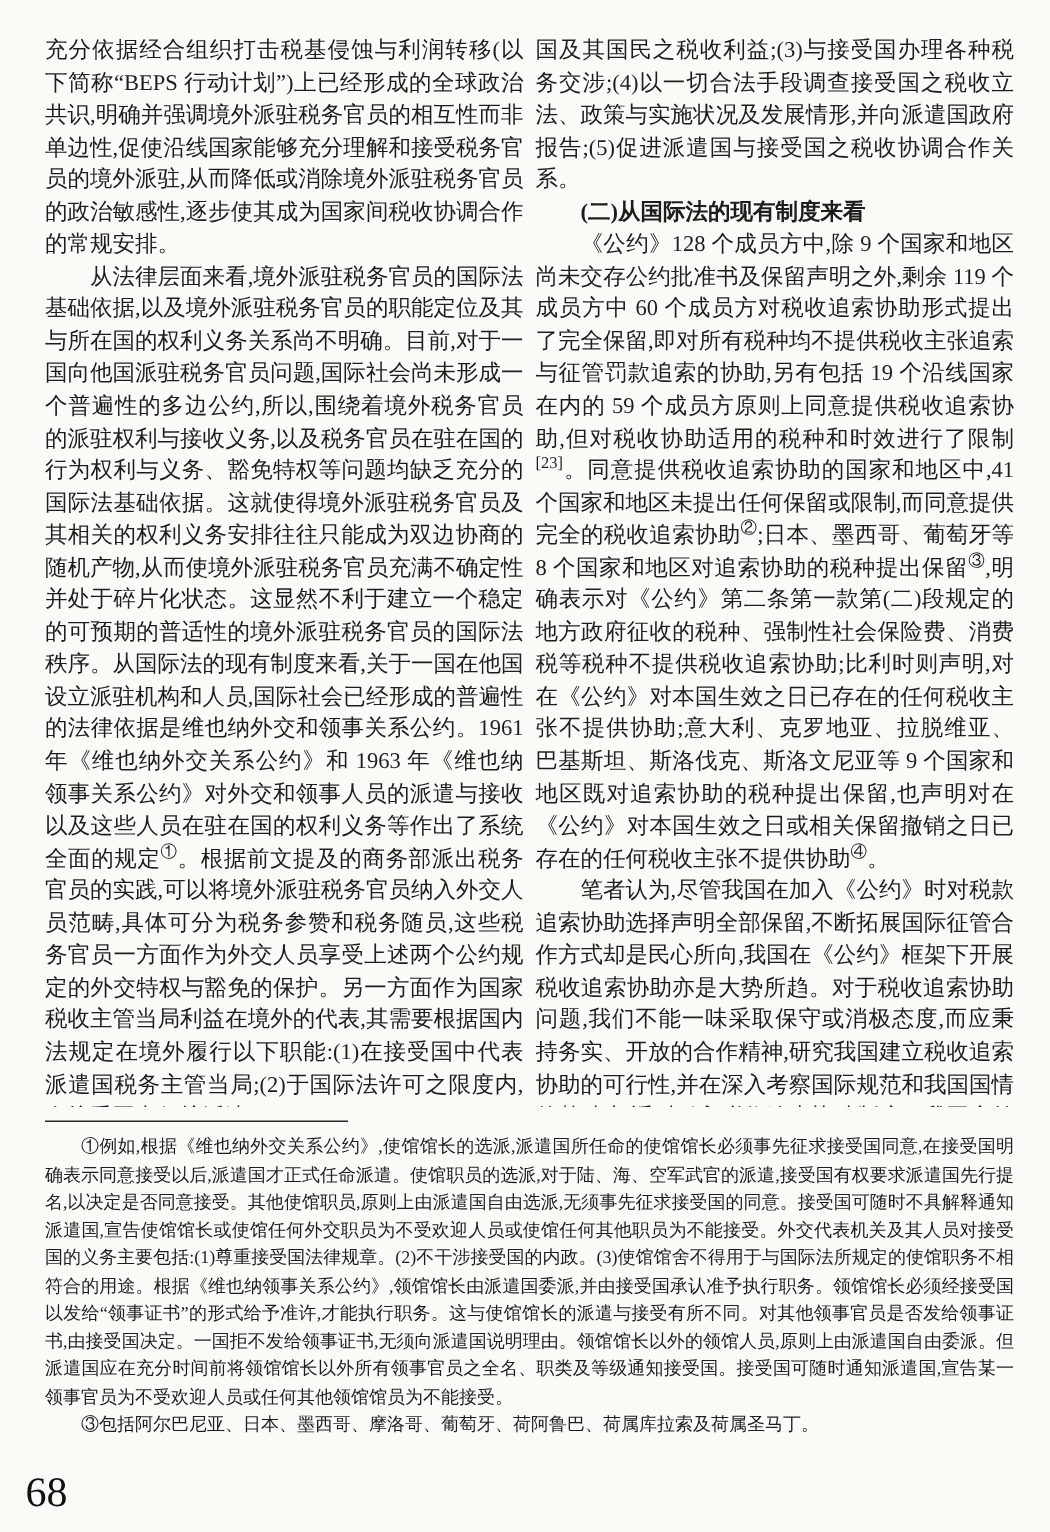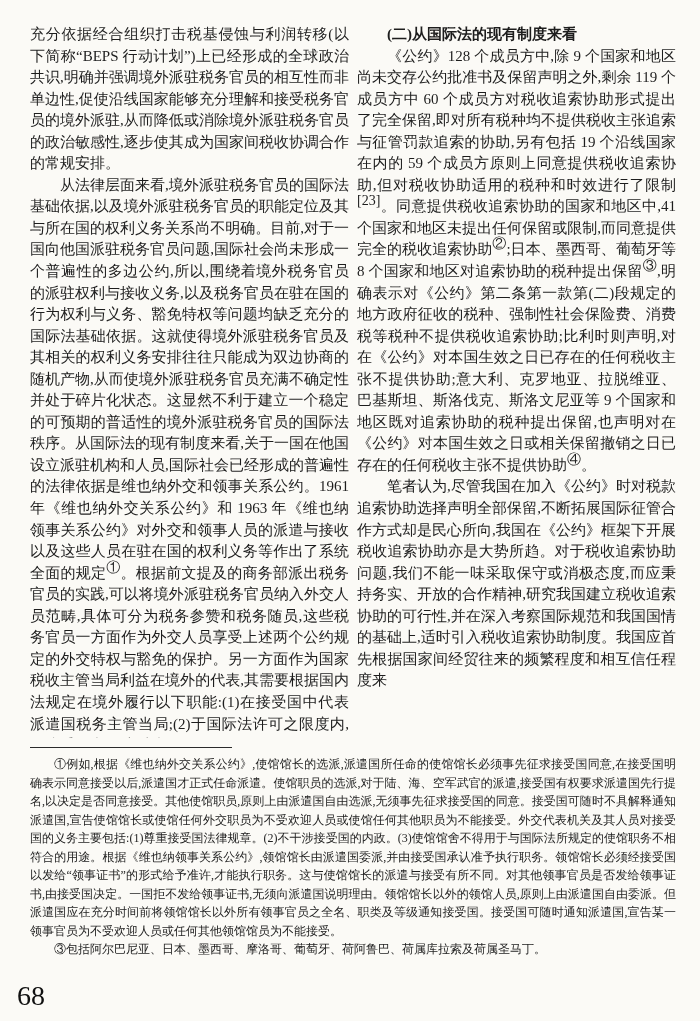--- a/index.html
+++ b/index.html
@@ -26,21 +26,21 @@
     width: 319px;
     font-size: 15px;
     line-height: 21.55px;
     text-align: justify;
     text-justify: inter-character;
   }
   p { margin: 0; padding: 0; }
   .indent { text-indent: 2em; }
   .heading { font-weight: 700; text-indent: 2em; }
   sup.fn-ref {
-    font-size: 14px;
+    font-size: 11px;
     vertical-align: super;
     line-height: 0;
   }
   .footnote-rule {
     border: none;
     border-top: 1.4px solid #2b2b2b;
     width: 202px;
     margin: 9px 0 7px 0;
   }
   .footnotes {
@@ -66,20 +66,21 @@
 <div class="page">
 
   <div class="columns">
 
     <div class="col">
       <p>充分依据经合组织打击税基侵蚀与利润转移(以下简称“BEPS 行动计划”)上已经形成的全球政治共识,明确并强调境外派驻税务官员的相互性而非单边性,促使沿线国家能够充分理解和接受税务官员的境外派驻,从而降低或消除境外派驻税务官员的政治敏感性,逐步使其成为国家间税收协调合作的常规安排。</p>
       <p class="indent"><span>从法律层面来看,境外派驻税务官员的国际法基础依据,以及境外派驻税务官员的职能定位及其与所在国的权利义务关系尚不明确。目前,对于一国向他国派驻税务官员问题,国际社会尚未形成一个普遍性的多边公约,所以,围绕着境外税务官员的派驻权利与接收义务,以及税务官员在驻在国的行为权利与义务、豁免特权等问题均缺乏充分的国际法基础依据。这就使得境外派驻税务官员及其相关的权利义务安排往往只能成为双边协商的随机产物,从而使境外派驻税务官员充满不确定性并处于碎片化状态。这显然不利于建立一个稳定的可预期的普适性的境外派驻税务官员的国际法秩序。从国际法的现有制度来看,关于一国在他国设立派驻机构和人员,国际社会已经形成的普遍性的法律依据是维也纳外交和领事关系公约。1961 年《维也纳外交关系公约》和 1963 年《维也纳领事关系公约》对外交和领事人员的派遣与接收以及这些人员在驻在国的权利义务等作出了系统全面的规定</span><sup class="fn-ref">①</sup><span>。根据前文提及的商务部派出税务官员的实践,可以将境外派驻税务官员纳入外交人员范畴,具体可分为税务参赞和税务随员,这些税务官员一方面作为外交人员享受上述两个公约规定的外交特权与豁免的保护。另一方面作为国家税收主管当局利益在境外的代表,其需要根据国内法规定在境外履行以下职能:(1)在接受国中代表派遣国税务主管当局;(2)于国际法许可之限度内,在接受国中保护派遣</span></p>
     </div>
 
     <div class="col">
+      <p>国及其国民之税收利益;(3)与接受国办理各种税务交涉;(4)以一切合法手段调查接受国之税收立法、政策与实施状况及发展情形,并向派遣国政府报告;(5)促进派遣国与接受国之税收协调合作关系。</p>
       <p class="heading">(二)从国际法的现有制度来看</p>
       <p class="indent"><span>《公约》128 个成员方中,除 9 个国家和地区尚未交存公约批准书及保留声明之外,剩余 119 个成员方中 60 个成员方对税收追索协助形式提出了完全保留,即对所有税种均不提供税收主张追索与征管罚款追索的协助,另有包括 19 个沿线国家在内的 59 个成员方原则上同意提供税收追索协助,但对税收协助适用的税种和时效进行了限制</span><sup class="fn-ref">[23]</sup><span>。同意提供税收追索协助的国家和地区中,41 个国家和地区未提出任何保留或限制,而同意提供完全的税收追索协助</span><sup class="fn-ref">②</sup><span>;日本、墨西哥、葡萄牙等 8 个国家和地区对追索协助的税种提出保留</span><sup class="fn-ref">③</sup><span>,明确表示对《公约》第二条第一款第(二)段规定的地方政府征收的税种、强制性社会保险费、消费税等税种不提供税收追索协助;比利时则声明,对在《公约》对本国生效之日已存在的任何税收主张不提供协助;意大利、克罗地亚、拉脱维亚、巴基斯坦、斯洛伐克、斯洛文尼亚等 9 个国家和地区既对追索协助的税种提出保留,也声明对在《公约》对本国生效之日或相关保留撤销之日已存在的任何税收主张不提供协助</span><sup class="fn-ref">④</sup><span>。</span></p>
       <p class="indent">笔者认为,尽管我国在加入《公约》时对税款追索协助选择声明全部保留,不断拓展国际征管合作方式却是民心所向,我国在《公约》框架下开展税收追索协助亦是大势所趋。对于税收追索协助问题,我们不能一味采取保守或消极态度,而应秉持务实、开放的合作精神,研究我国建立税收追索协助的可行性,并在深入考察国际规范和我国国情的基础上,适时引入税收追索协助制度。我国应首先根据国家间经贸往来的频繁程度和相互信任程度来</p>
     </div>
 
   </div>
 
   <hr class="footnote-rule">
 
   <div class="footnotes">

